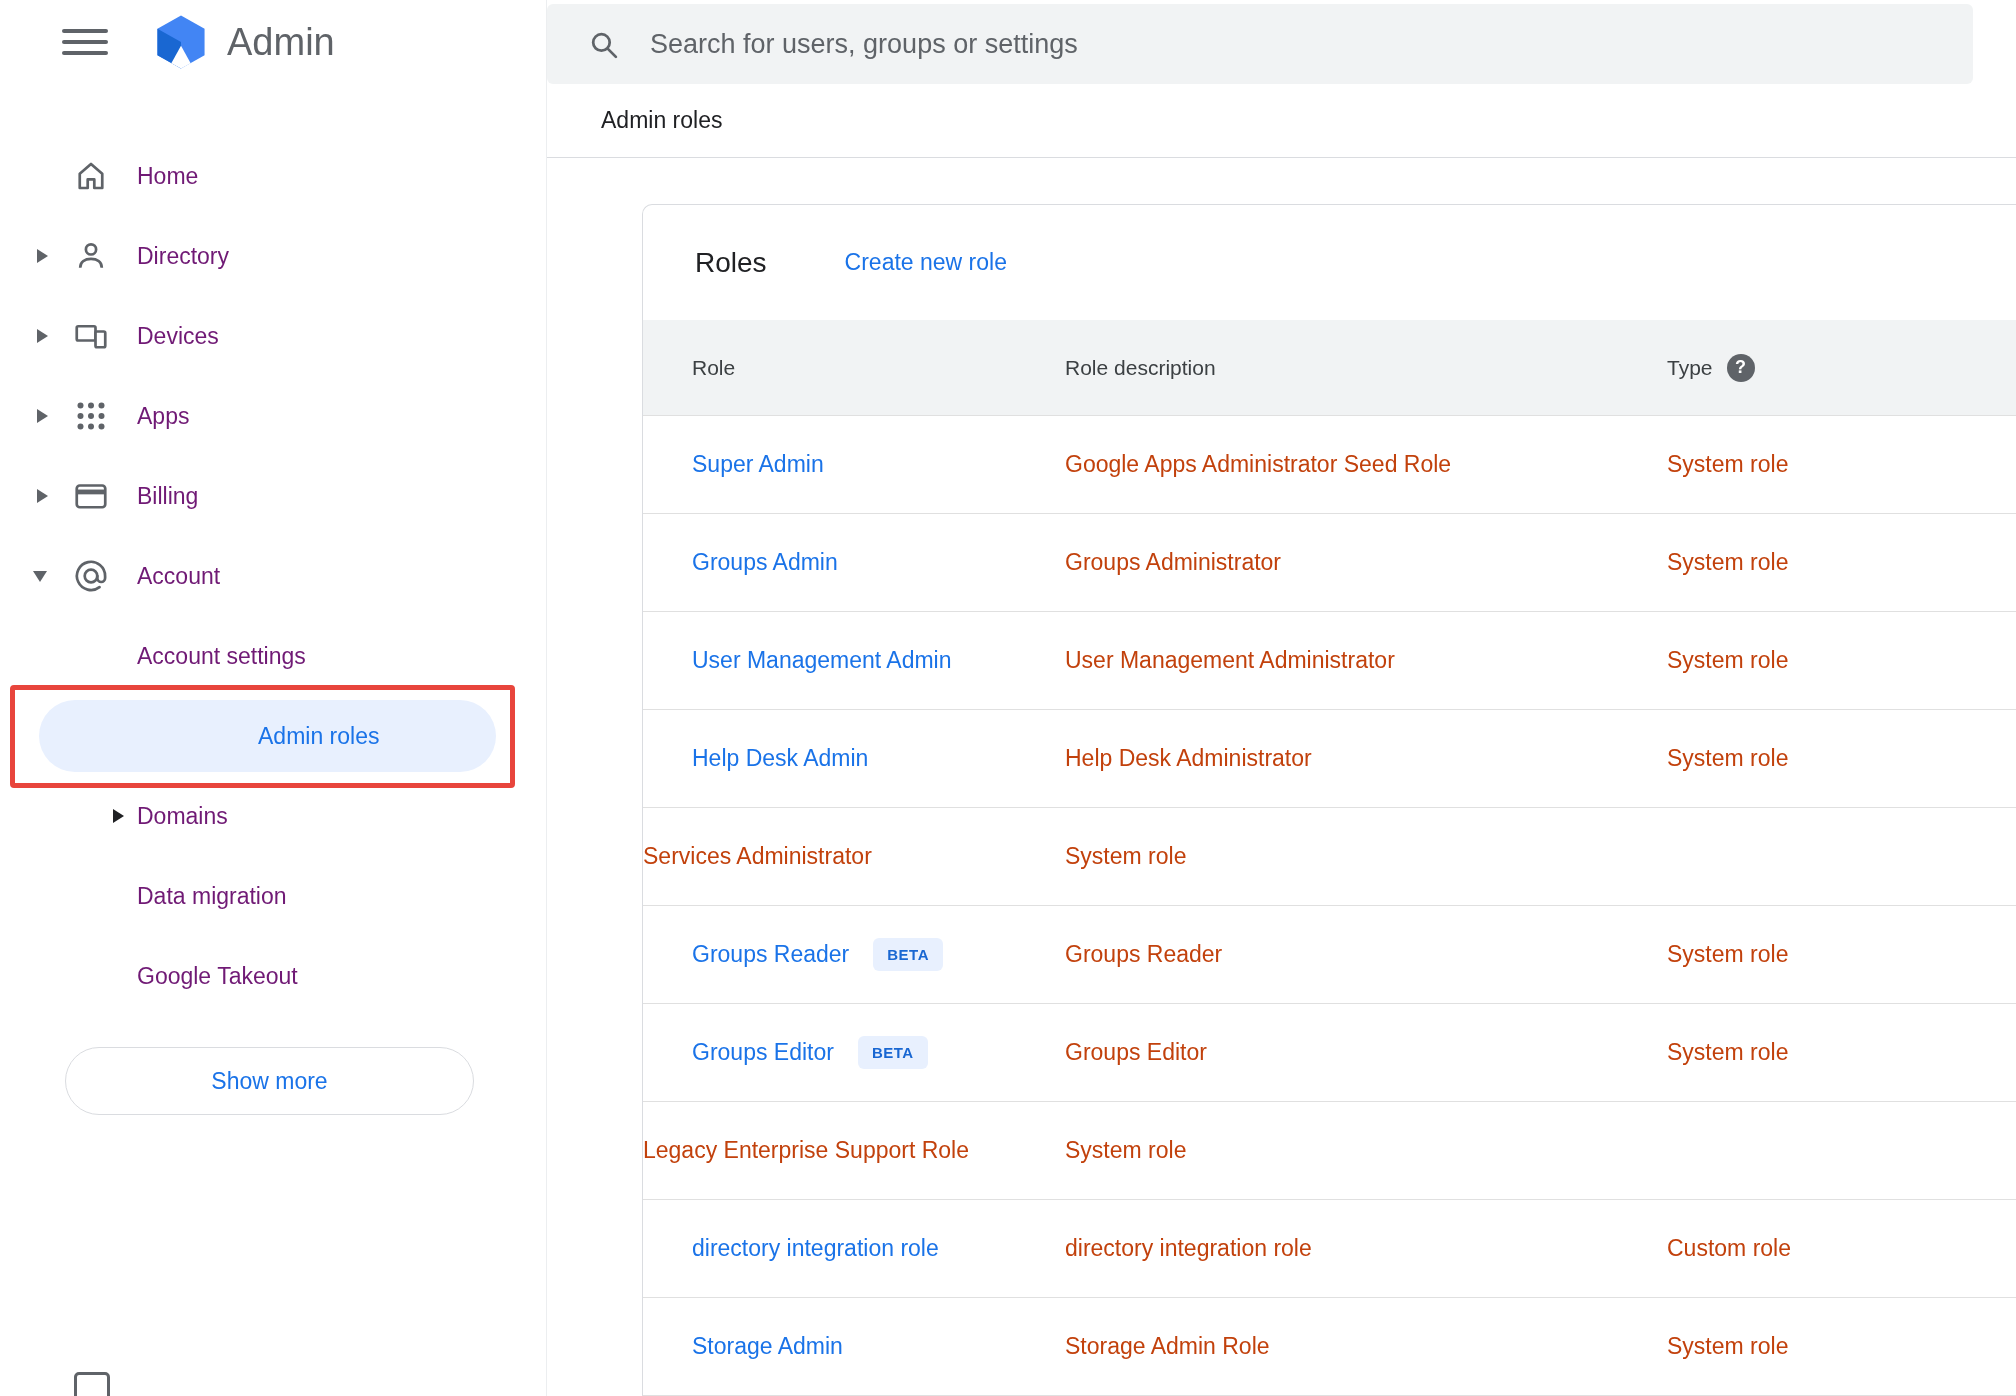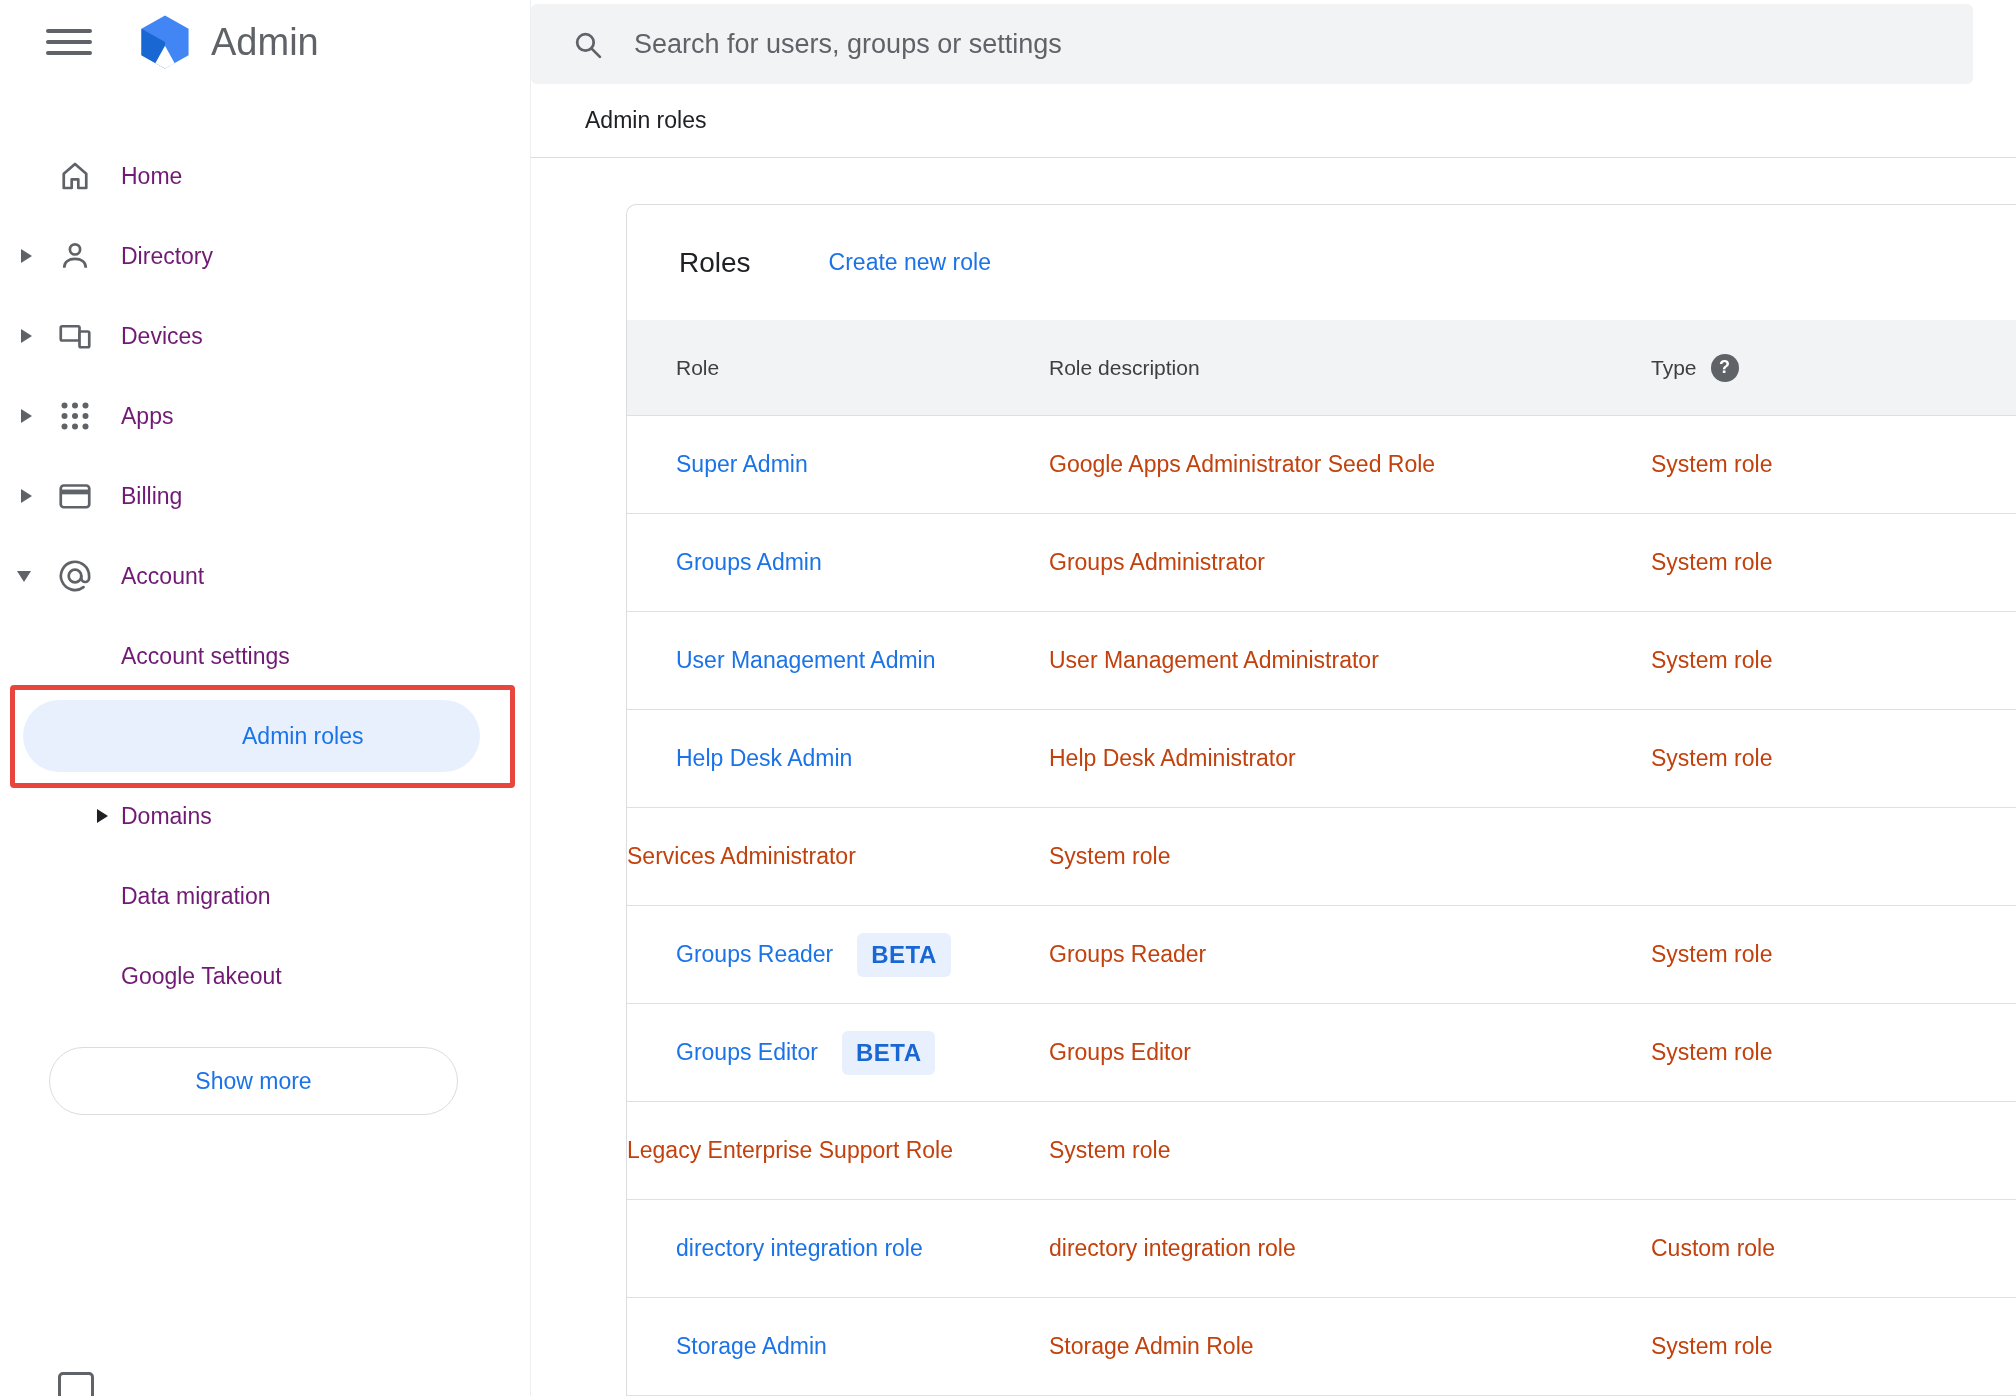--- a/index.html
+++ b/index.html
@@ -5,21 +5,21 @@
   * { box-sizing: border-box; }
   html, body { margin: 0; padding: 0; }
   body {
     width: 2016px; height: 1396px;
     overflow: hidden;
     position: relative;
     background: #fff;
     font-family: "Liberation Sans", sans-serif;
     color: #202124;
   }
-  .app { display: flex; height: 100%; }
+  .app { display: flex; height: 100%; padding-left: 16px; }
 
   
   .sidebar {
     width: 531px; min-width: 531px; height: 100%;
     position: relative;
     border-right: 1px solid #eceef0;
     background: #fff;
   }
   .sidebar-header { height: 84px; display: flex; align-items: center; padding-left: 46px; }
   .hamburger {
@@ -95,21 +95,21 @@
     width: 28px; height: 28px; border-radius: 50%;
     background: #5f6368; color: #fff; font-size: 18px; font-weight: 700;
     display: inline-flex; align-items: center; justify-content: center;
     margin-left: 14px; cursor: pointer;
   }
   .trow { height: 98px; border-bottom: 1px solid #e0e0e0; }
   .td-role { padding-left: 49px; display: flex; align-items: center; }
   .role-link { font-size: 23px; color: var(--accent, #1a73e8); text-decoration: none; cursor: pointer; white-space: nowrap; }
   .beta {
     margin-left: 24px; background: var(--beta-bg, #e8f0fe); color: var(--beta-text, #1967d2);
-    font-size: 24px; font-weight: 700; letter-spacing: 0.5px;
+    font-size: 15px; font-weight: 700; letter-spacing: 0.5px;
     padding: 8px 14px; border-radius: 6px;
   }
   .td-desc, .td-type { font-size: 23px; color: #c2410c; }
 
   
   .annotation {
     position: absolute; left: 10px; top: 685px; width: 505px; height: 103px;
     border: 5px solid var(--annotation-red, #e8453c); border-radius: 4px;
     pointer-events: none; z-index: 5;
   }

